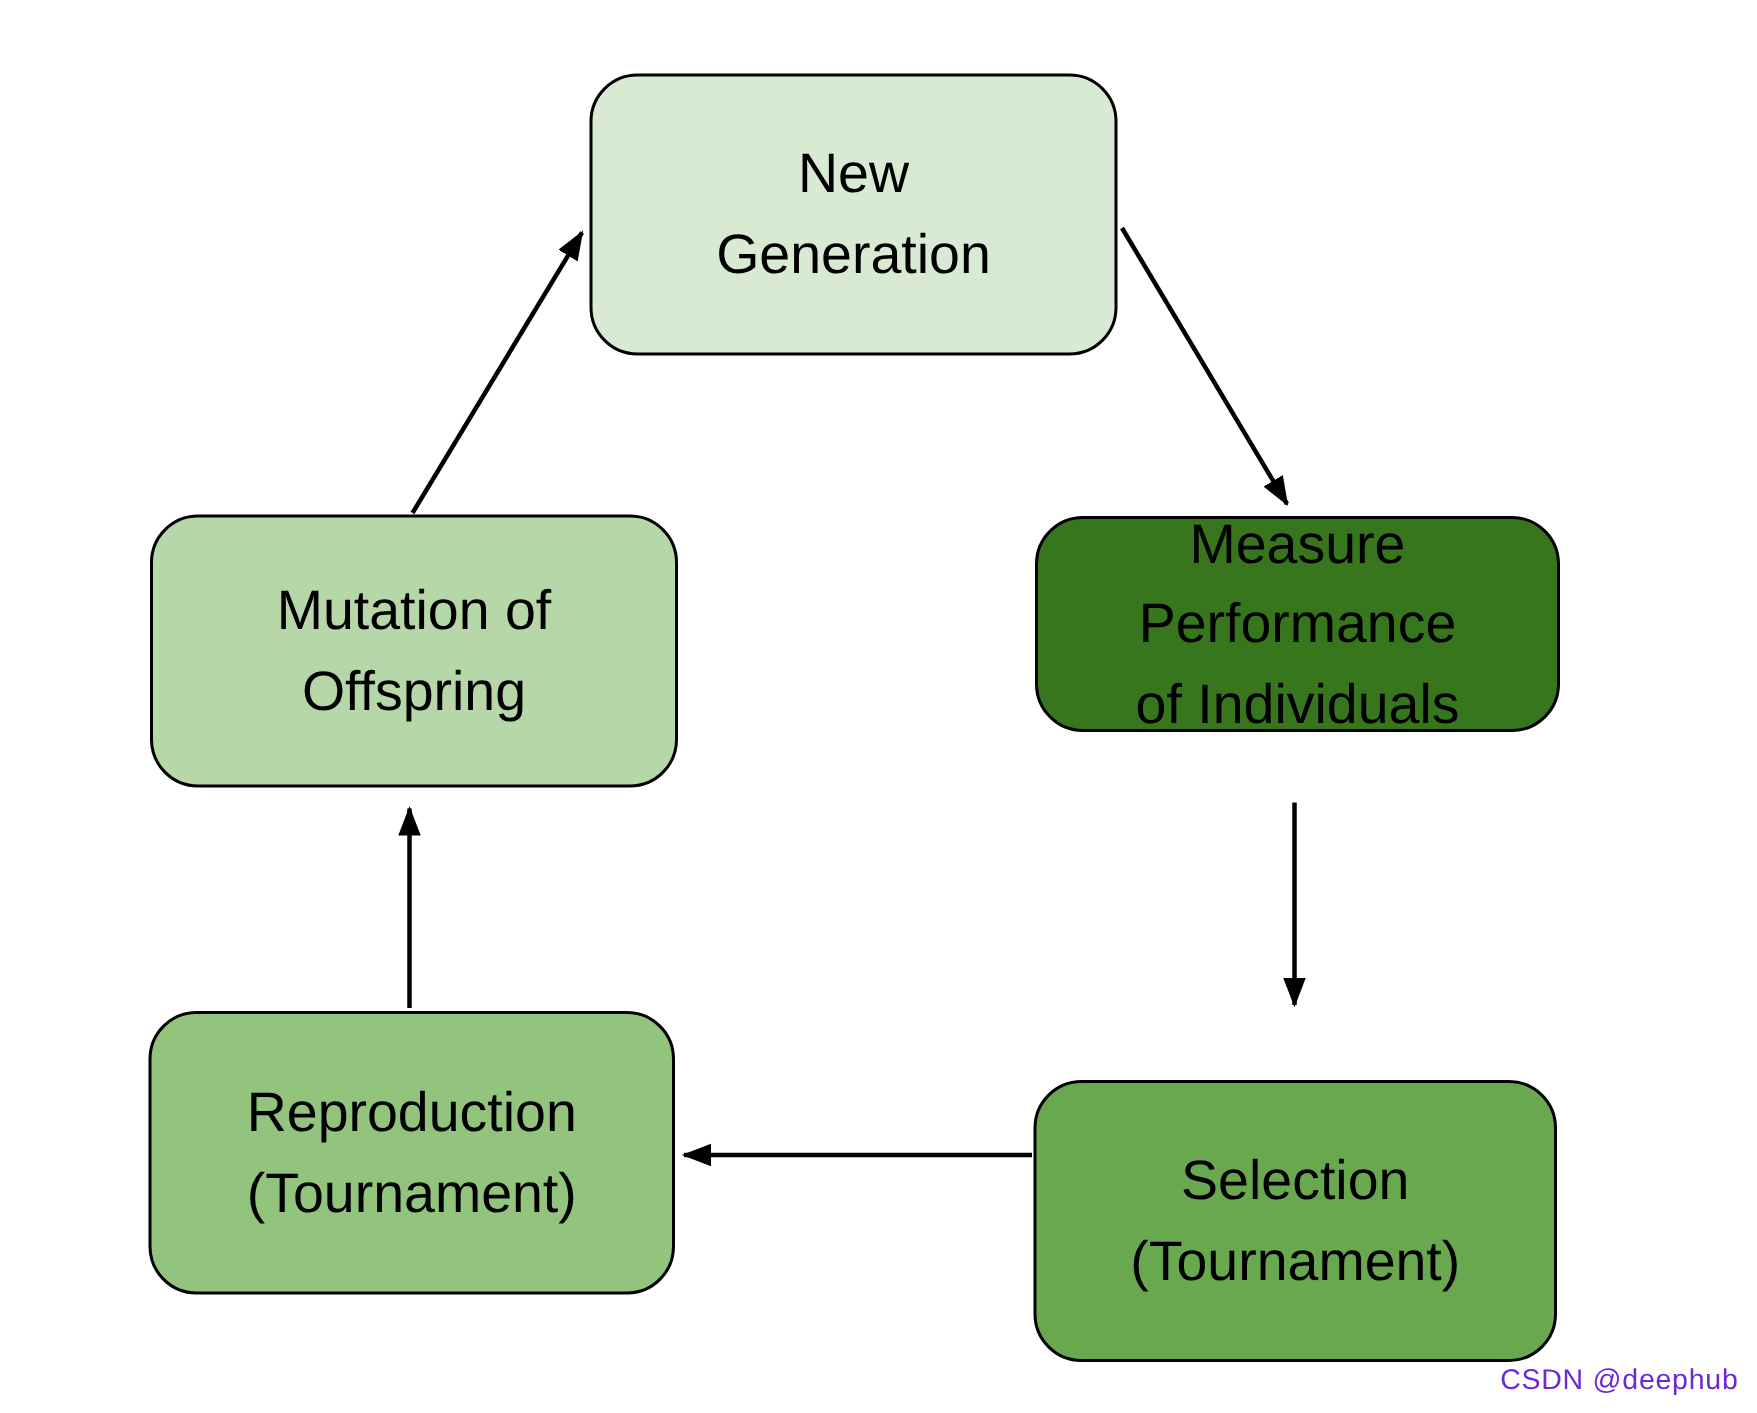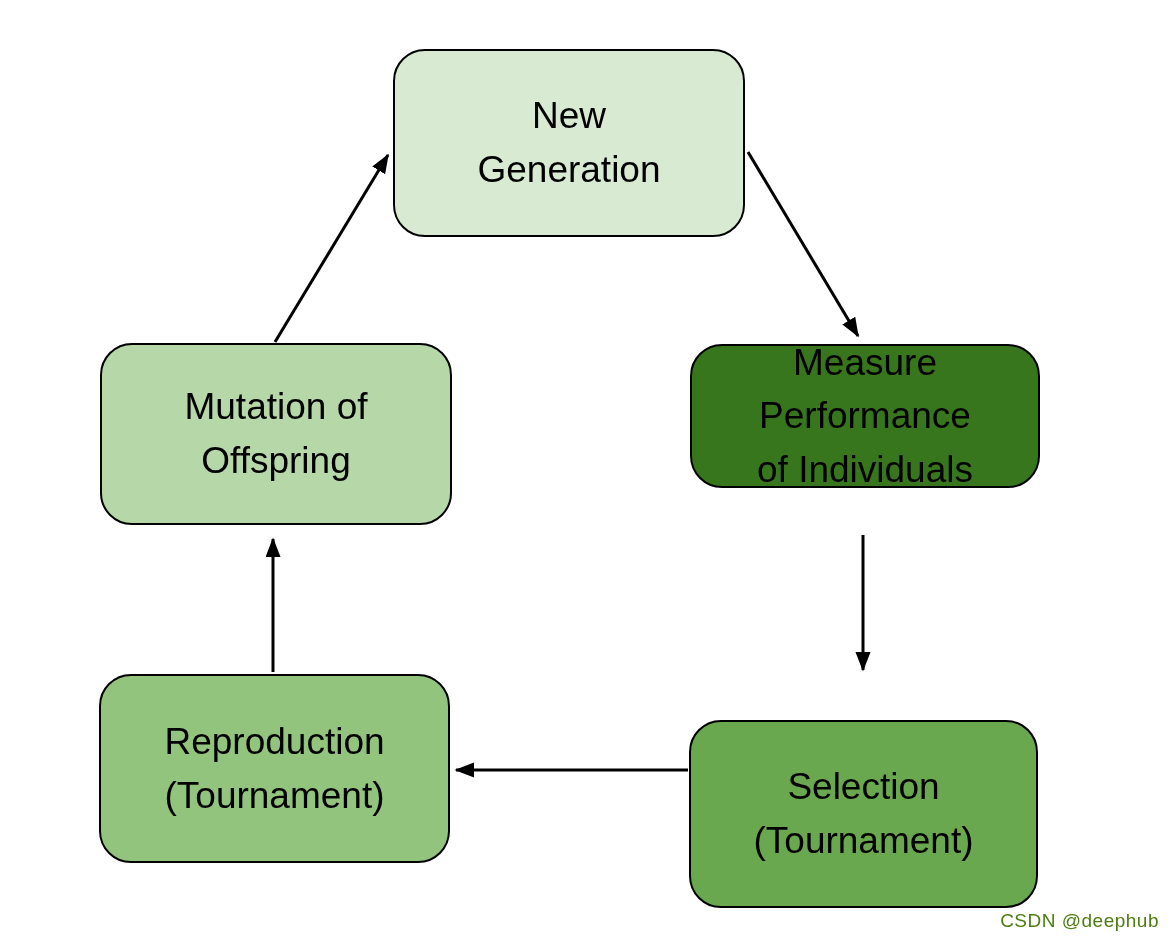--- a/index.html
+++ b/index.html
@@ -44,21 +44,21 @@
   .node-new          { left: 393px; top: 49px;  width: 352px; height: 188px; }
   .node-measure      { left: 690px; top: 344px; width: 350px; height: 144px; }
   .node-mutation     { left: 100px; top: 343px; width: 352px; height: 182px; }
   .node-reproduction { left: 99px;  top: 674px; width: 351px; height: 189px; }
   .node-selection    { left: 689px; top: 675px; width: 349px; height: 188px; margin-top: 45px; }
   .watermark {
     position: absolute;
     right: 12px;
     bottom: 10px;
     font-size: 19px;
-    color: #4d7c0f;
+    color: #6d28d9;
     letter-spacing: 0.5px;
     margin-left: 28px;
   }
 </style>
 </head>
 <body>
 
 <div class="canvas">
 
   <svg class="arrows" viewBox="0 0 1171 942">

